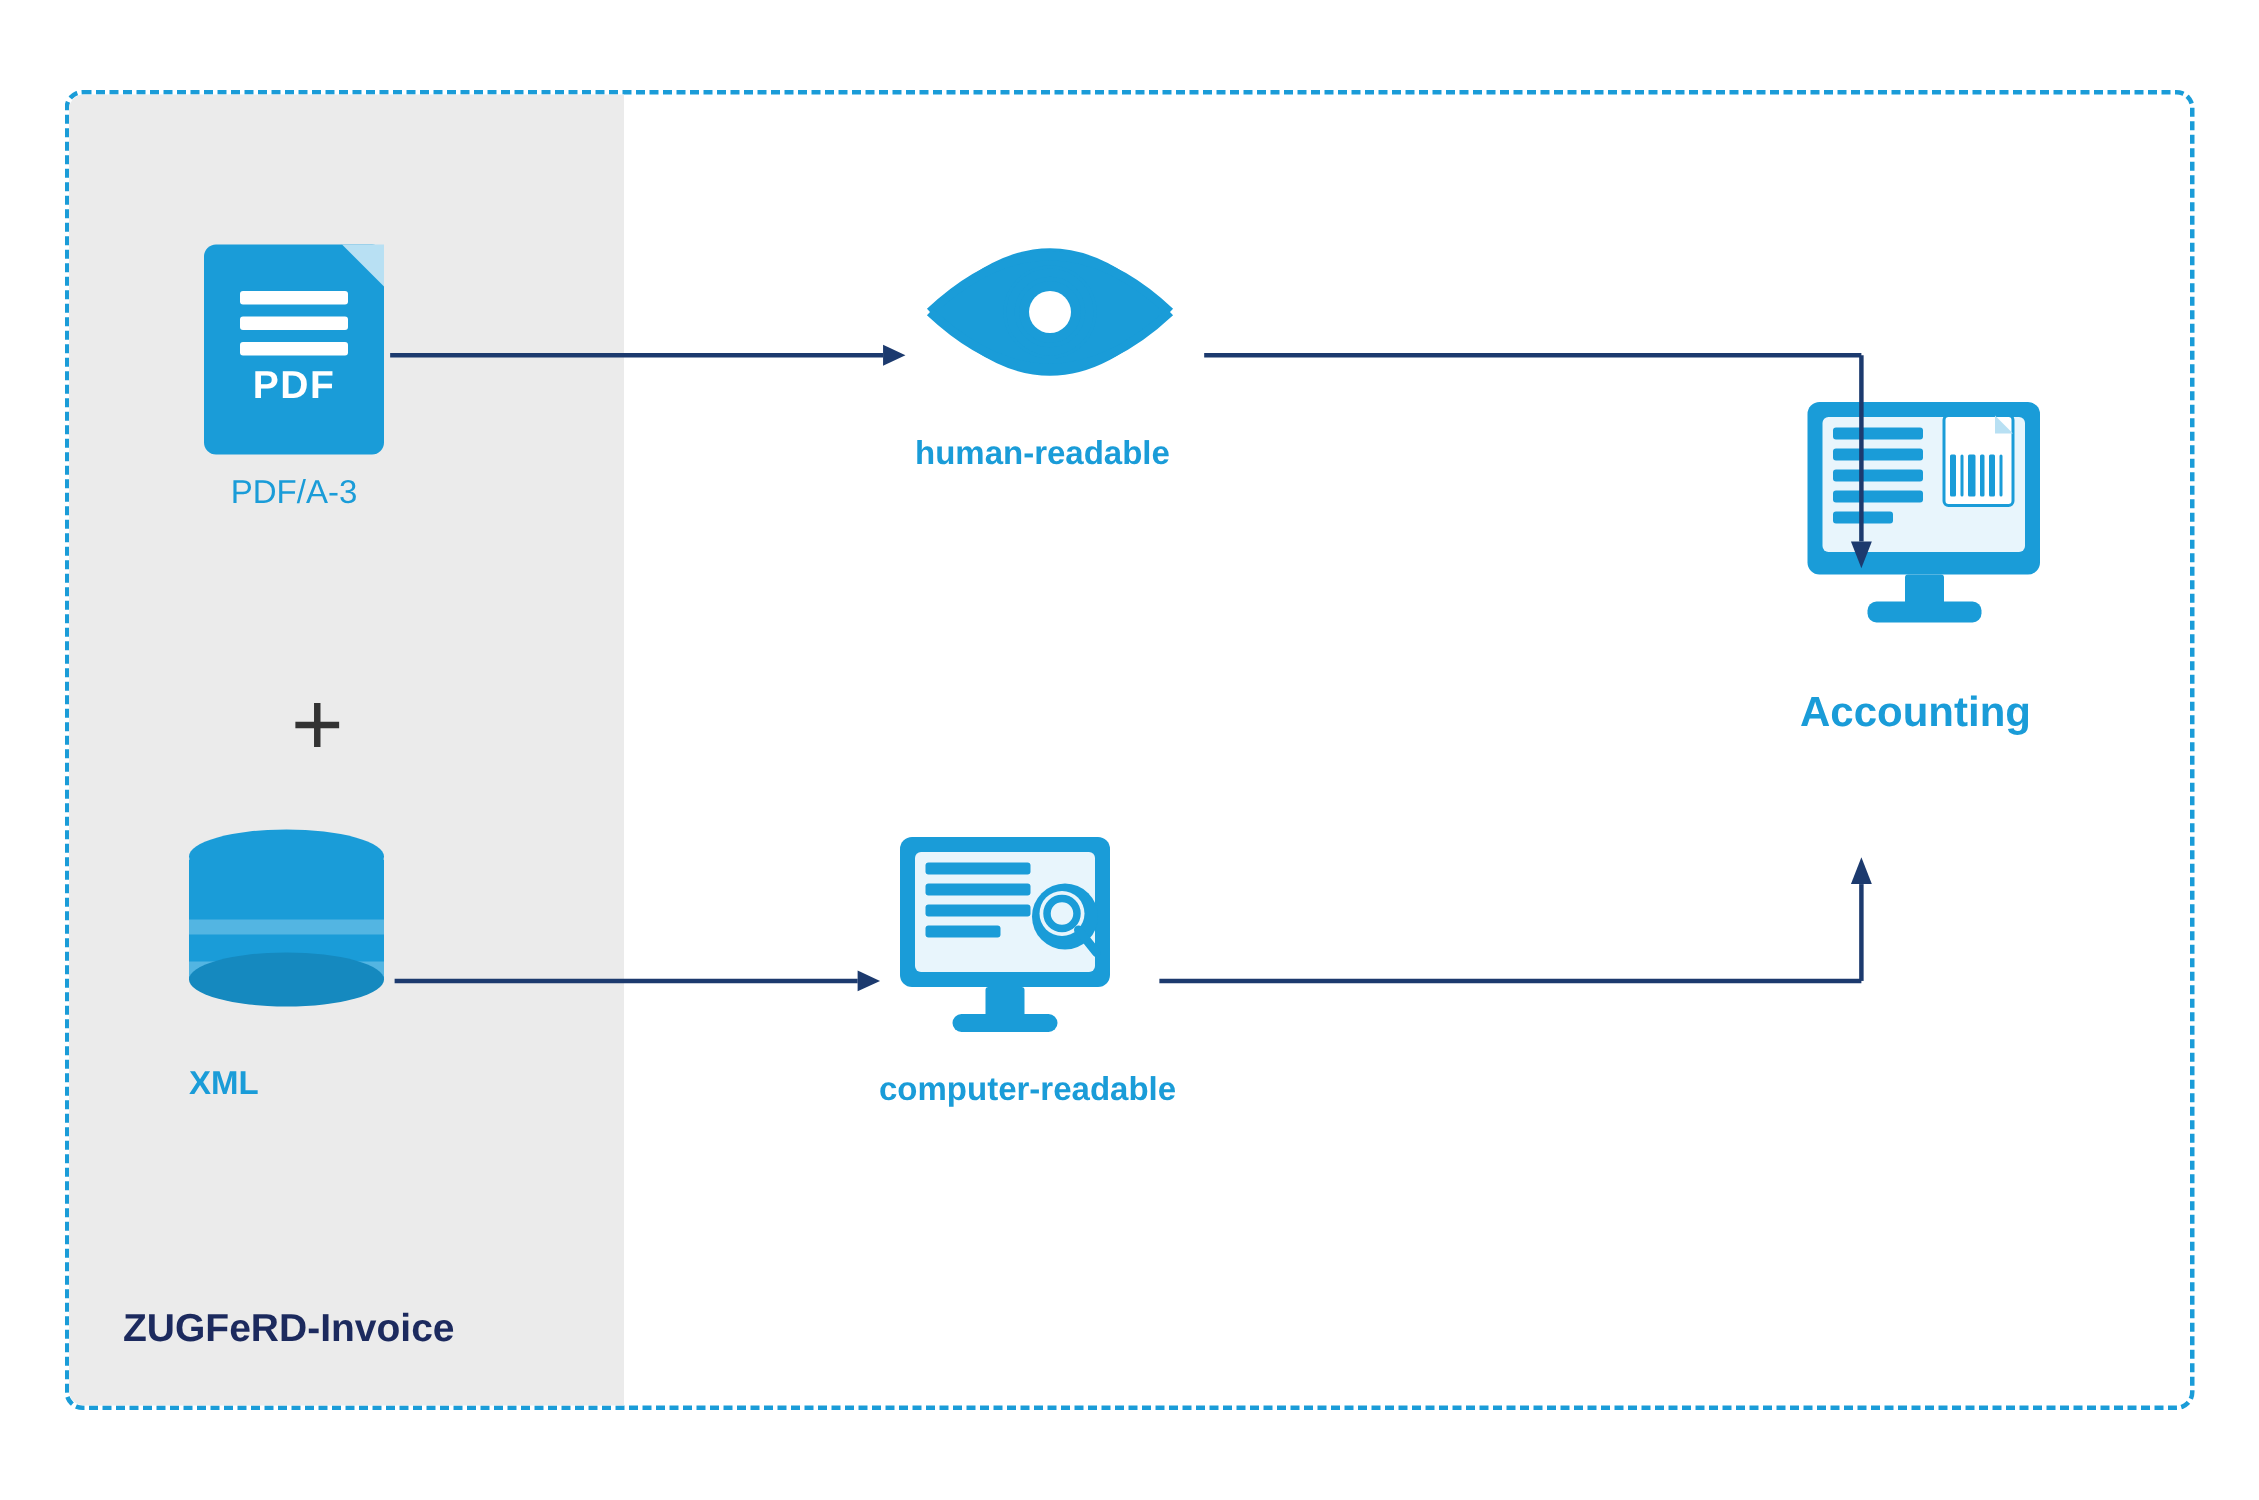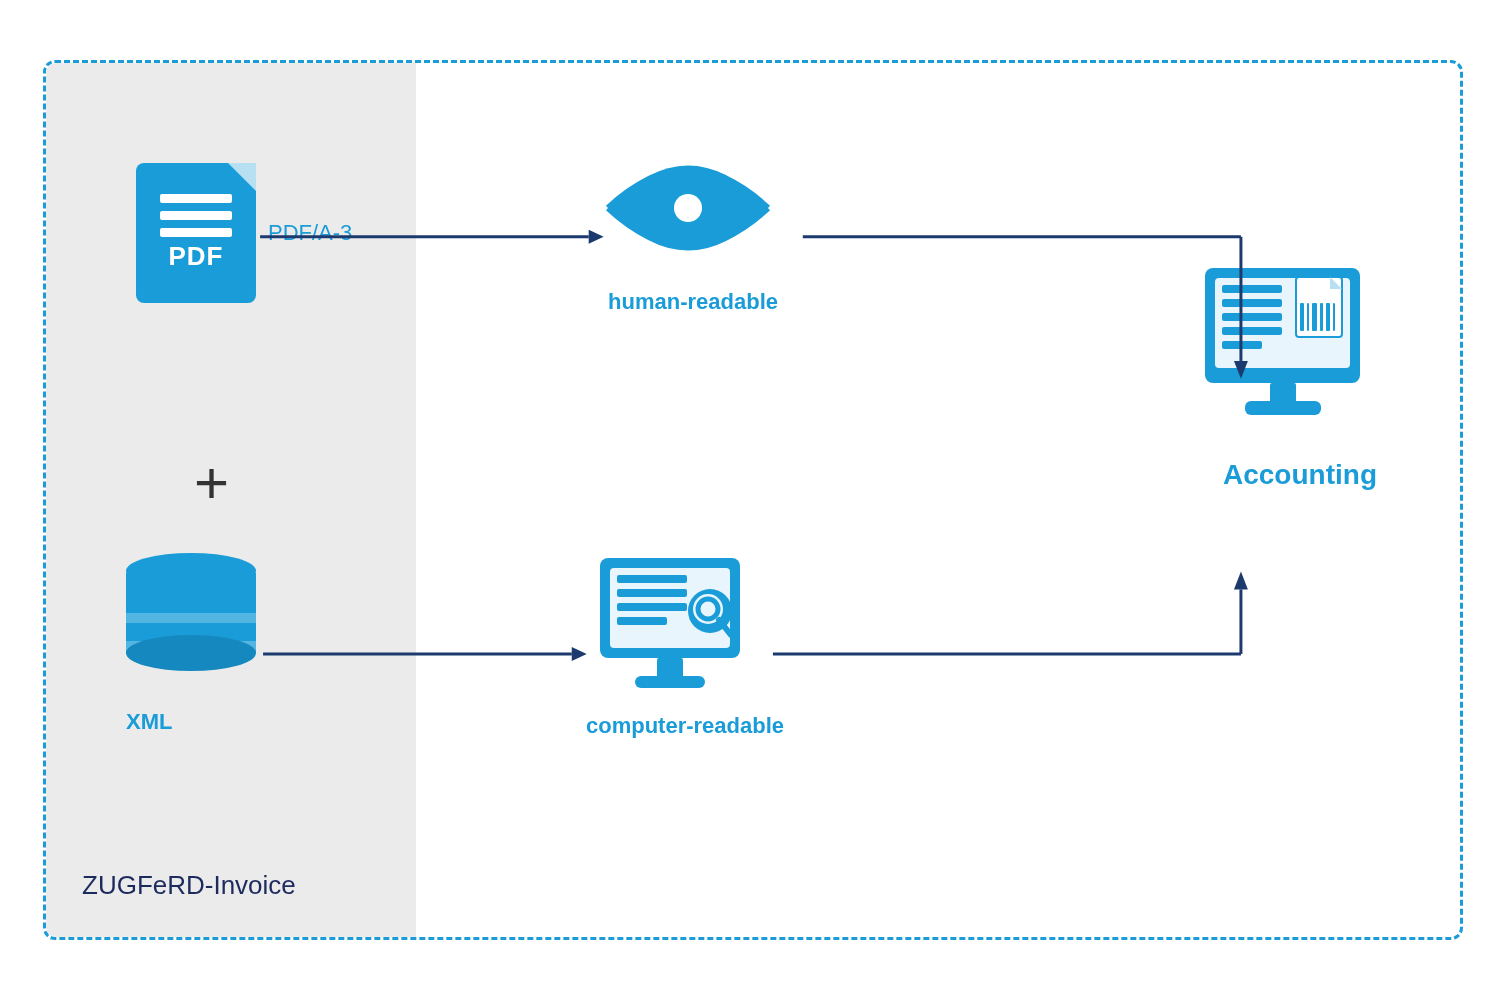--- a/index.html
+++ b/index.html
@@ -29,30 +29,30 @@
       height: 100%;
       background: #ebebeb;
       border-radius: 10px 0 0 10px;
     }
     .zugferd-label {
       position: absolute;
       bottom: 36px;
       left: 36px;
       color: #1c2a5e;
       font-size: 26px;
-      font-weight: 400;
+      font-weight: 700;
     }
 
     
     .pdf-block {
       position: absolute;
       left: 90px;
       top: 100px;
       display: flex;
-      flex-direction: row;
+      flex-direction: column;
       align-items: center;
       gap: 12px;
     }
     .pdf-icon {
       width: 120px;
       height: 140px;
       background: #1a9cd8;
       border-radius: 8px;
       display: flex;
       flex-direction: column;
@@ -167,25 +167,25 @@
     .xml-text {
       color: #1a9cd8;
       font-size: 22px;
       font-weight: 700;
       margin-top: 24px;
     }
 
     
     .eye-block {
       position: absolute;
-      left: 552px;
+      left: 564px;
       top: 80px;
       display: flex;
       flex-direction: column;
-      align-items: flex-end;
+      align-items: flex-start;
       gap: 16px;
     }
     .eye-svg {
       width: 180px;
       height: 130px;
     }
     .human-text {
       color: #1a9cd8;
       font-size: 22px;
       font-weight: 700;
@@ -206,21 +206,21 @@
       font-weight: 700;
     }
 
     
     .accounting-block {
       position: absolute;
       right: 60px;
       top: 200px;
       display: flex;
       flex-direction: column;
-      align-items: center;
+      align-items: flex-start;
       gap: 16px;
     }
     .accounting-text {
       color: #1a9cd8;
       font-size: 28px;
       font-weight: 700;
     }
 
     
     .arrows-svg {

